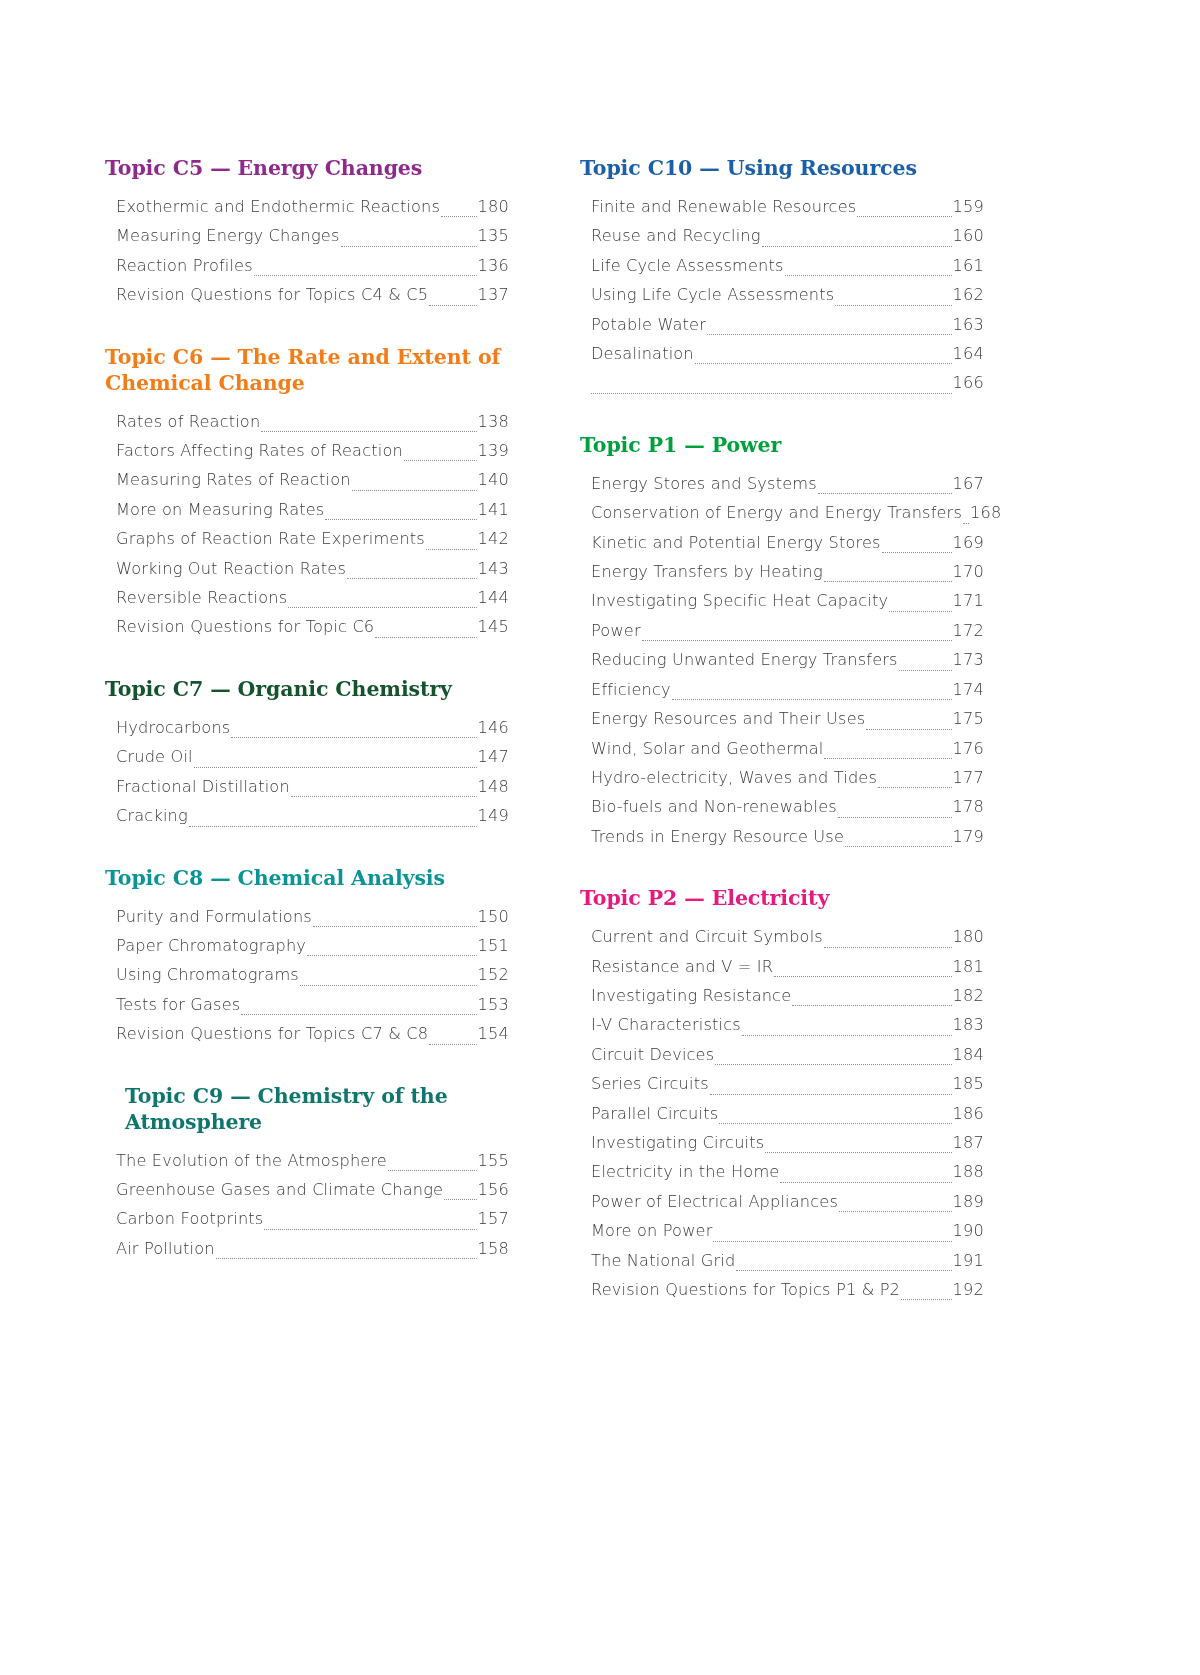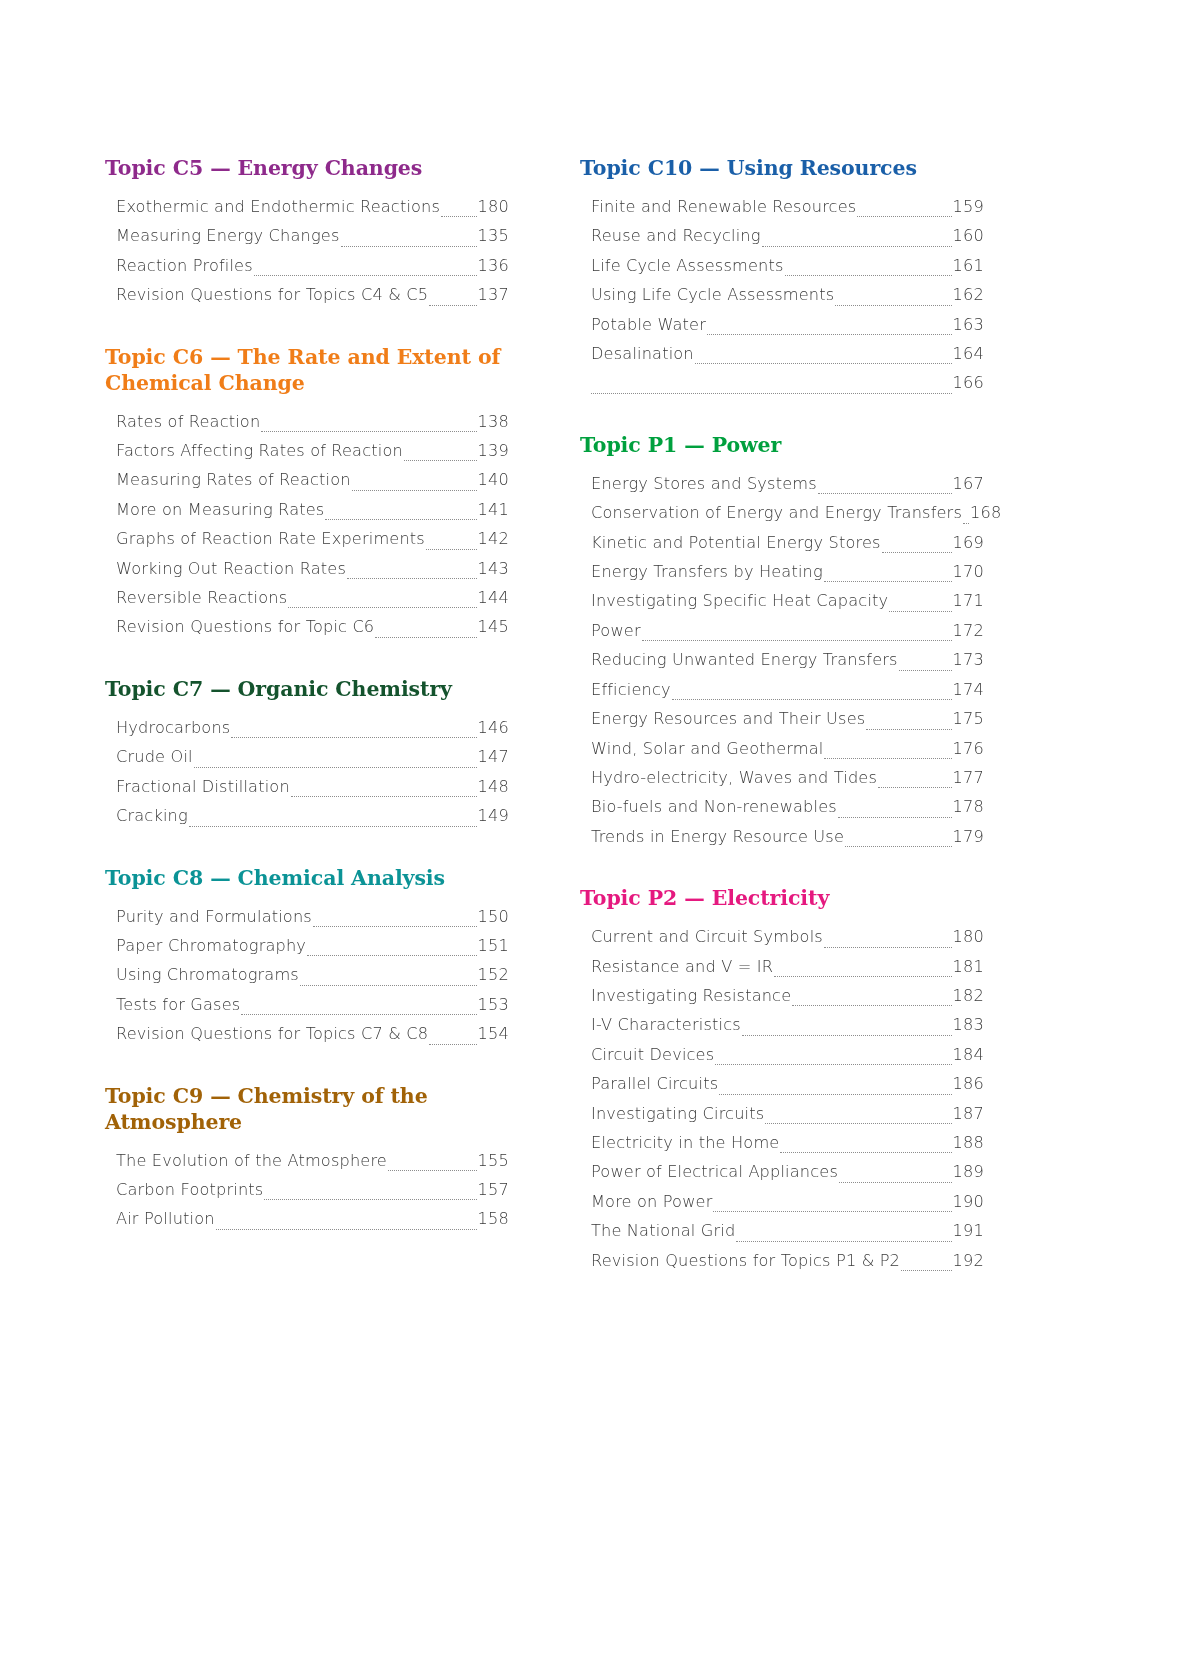--- a/index.html
+++ b/index.html
@@ -236,27 +236,32 @@
               <span class="entry-page">153</span>
             </li>
             <li class="entry">
               <span class="entry-title">Revision Questions for Topics C7 &amp; C8</span>
               <span class="leader"></span>
               <span class="entry-page">154</span>
             </li>
           </ul>
         </section>
         <section class="topic">
-          <h2 class="topic-heading" style="color: #a16207;">Topic C9 — Chemistry of the
+          <h2 class="topic-heading" style="color: #0f766e; margin-left: 20px;">Topic C9 — Chemistry of the
 Atmosphere</h2>
           <ul class="entries">
             <li class="entry">
               <span class="entry-title">The Evolution of the Atmosphere</span>
               <span class="leader"></span>
               <span class="entry-page">155</span>
+            </li>
+            <li class="entry">
+              <span class="entry-title">Greenhouse Gases and Climate Change</span>
+              <span class="leader"></span>
+              <span class="entry-page">156</span>
             </li>
             <li class="entry">
               <span class="entry-title">Carbon Footprints</span>
               <span class="leader"></span>
               <span class="entry-page">157</span>
             </li>
             <li class="entry">
               <span class="entry-title">Air Pollution</span>
               <span class="leader"></span>
               <span class="entry-page">158</span>
@@ -394,20 +399,25 @@
             </li>
             <li class="entry">
               <span class="entry-title"><span class="ital">I-V</span> Characteristics</span>
               <span class="leader"></span>
               <span class="entry-page">183</span>
             </li>
             <li class="entry">
               <span class="entry-title">Circuit Devices</span>
               <span class="leader"></span>
               <span class="entry-page">184</span>
+            </li>
+            <li class="entry">
+              <span class="entry-title">Series Circuits</span>
+              <span class="leader"></span>
+              <span class="entry-page">185</span>
             </li>
             <li class="entry">
               <span class="entry-title">Parallel Circuits</span>
               <span class="leader"></span>
               <span class="entry-page">186</span>
             </li>
             <li class="entry">
               <span class="entry-title">Investigating Circuits</span>
               <span class="leader"></span>
               <span class="entry-page">187</span>

